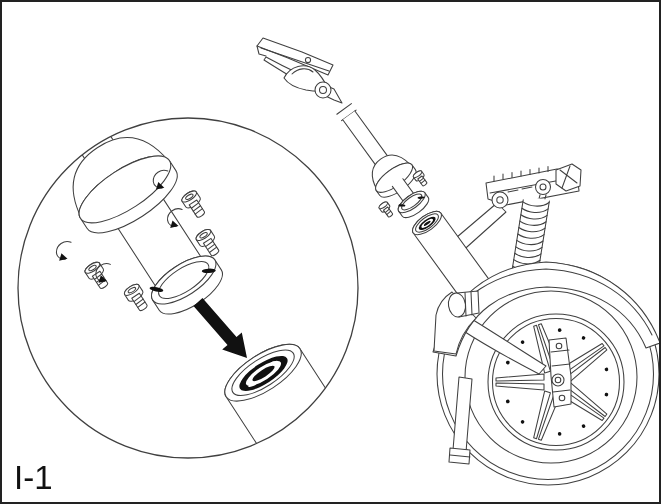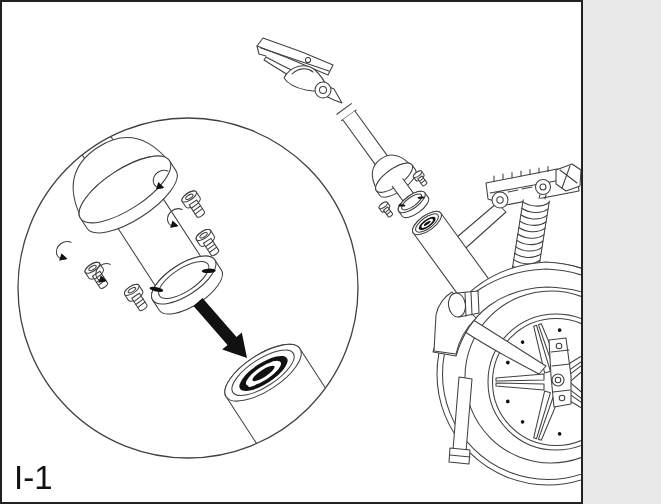--- a/index.html
+++ b/index.html
@@ -1,16 +1,16 @@
 <!DOCTYPE html>
 <html><head>
 <meta charset="utf-8">
 <style>
   html,body{margin:0;padding:0;background:#e8e8e8;}
-  .frame{width:583px;height:504px;border:2px solid #222;box-sizing:border-box;
+  .frame{width:661px;height:504px;border:2px solid #222;box-sizing:border-box;
          background:#fff;position:relative;overflow:hidden;
          font-family:"Liberation Sans", sans-serif;}
   svg{display:block;}
   svg path,svg circle,svg ellipse,svg line,svg polygon,svg polyline,svg rect{
     stroke:#404040;stroke-width:1.05;fill:none;stroke-linecap:round;stroke-linejoin:round;}
   .w{fill:#ffffff;}
   .k{fill:#111111;stroke:none;}
   .wf{fill:#ffffff;stroke:none;}
   .callout{stroke-width:1.3;}
   .lbl{font-family:"Liberation Sans",sans-serif;font-size:33px;fill:#111;stroke:none;}

